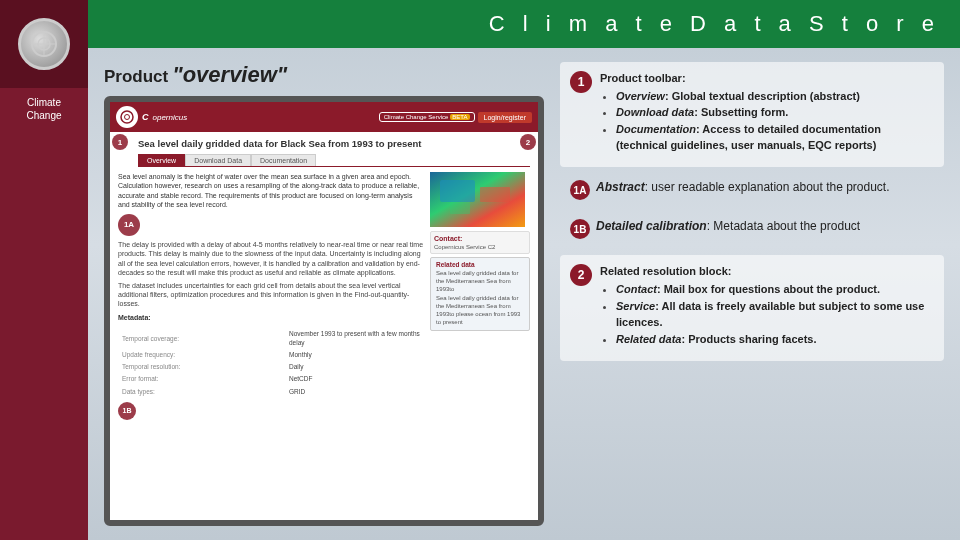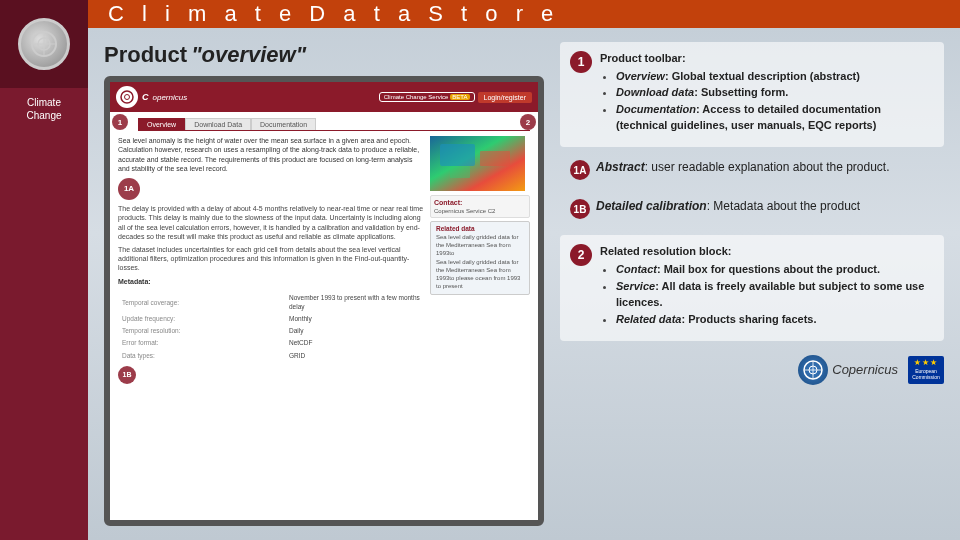--- a/index.html
+++ b/index.html
@@ -53,25 +53,26 @@
 
     
     .main-area {
       flex: 1;
       display: flex;
       flex-direction: column;
     }
 
     
     .header-bar {
-      background: #c2410c;
-      height: 28px;
+      background: #15803d;
+      height: 48px;
       display: flex;
       align-items: center;
       padding: 0 20px;
+      justify-content: flex-end;
     }
     .header-title {
       color: #fff;
       font-size: 22px;
       letter-spacing: 6px;
       font-weight: normal;
     }
 
     
     .content-area {
@@ -445,21 +446,21 @@
 <div class="main-area">
 
   <div class="header-bar">
     <span class="header-title">C l i m a t e   D a t a   S t o r e</span>
   </div>
 
   <div class="content-area">
 
     <div class="browser-panel">
       <div style="display:flex; align-items:baseline; gap:4px; margin-bottom:8px;">
-        <span style="font-size:22px; font-weight:bold; color:#222;">Product </span>
+        <span style="font-size:17px; font-weight:bold; color:#222;">Product </span>
         <span style="font-size:22px; font-weight:bold; font-style:italic; color:#222;">"overview"</span>
       </div>
 
       <div class="screen-outer">
 
         <div class="browser-chrome">
           <div style="display:flex; align-items:center; gap:4px; flex:1;">
             <div class="cop-logo">
               <svg width="14" height="14" viewBox="0 0 14 14">
                 <circle cx="7" cy="7" r="6" fill="none" stroke="#8b1a2a" stroke-width="1.5"></circle>
@@ -478,20 +479,21 @@
           </div>
         </div>
 
 
         <div class="browser-body" style="position:relative;">
 
           <div class="highlight-num-1" style="top:2px; left:2px; width:16px; height:16px; font-size:8px;">1</div>
 
           <div class="highlight-2" style="top:2px; right:2px; width:16px; height:16px; font-size:8px;">2</div>
 
+          <div class="sea-level-title" style="margin-left:20px; margin-right:20px;">Sea level daily gridded data for Black Sea from 1993 to present</div>
 
           <div class="product-tabs" style="margin-left:20px;">
             <div class="ptab active">Overview</div>
             <div class="ptab">Download Data</div>
             <div class="ptab">Documentation</div>
           </div>
 
           <div class="content-cols">
             <div class="content-left">
               <div class="anomaly-text">
@@ -616,33 +618,16 @@
             <strong>Related resolution block:</strong>
             <ul class="ann-list">
               <li><em>Contact</em>: Mail box for questions about the product.</li>
               <li><em>Service</em>: All data is freely available but subject to some use licences.</li>
               <li><em>Related data</em>: Products sharing facets.</li>
             </ul>
           </div>
         </div>
       </div>
 
-      <div class="bottom-logos">
-        <div class="copernicus-bottom">
-          <div class="cop-bottom-logo">
-            <svg width="22" height="22" viewBox="0 0 22 22">
-              <circle cx="11" cy="11" r="9" fill="none" stroke="#fff" stroke-width="1.5"></circle>
-              <circle cx="11" cy="11" r="4" fill="none" stroke="#fff" stroke-width="1"></circle>
-              <line x1="11" y1="2" x2="11" y2="20" stroke="#fff" stroke-width="0.8"></line>
-              <line x1="2" y1="11" x2="20" y2="11" stroke="#fff" stroke-width="0.8"></line>
-            </svg>
-          </div>
-          <span style="font-size:13px; font-style:italic;">C<em>opernicus</em></span>
-        </div>
-        <div class="eu-logo">
-          <div class="eu-stars">★★★</div>
-          <div class="eu-label">European<br>Commission</div>
-        </div>
-      </div>
     </div>
 
   </div>
 </div>
 
 </body></html>

